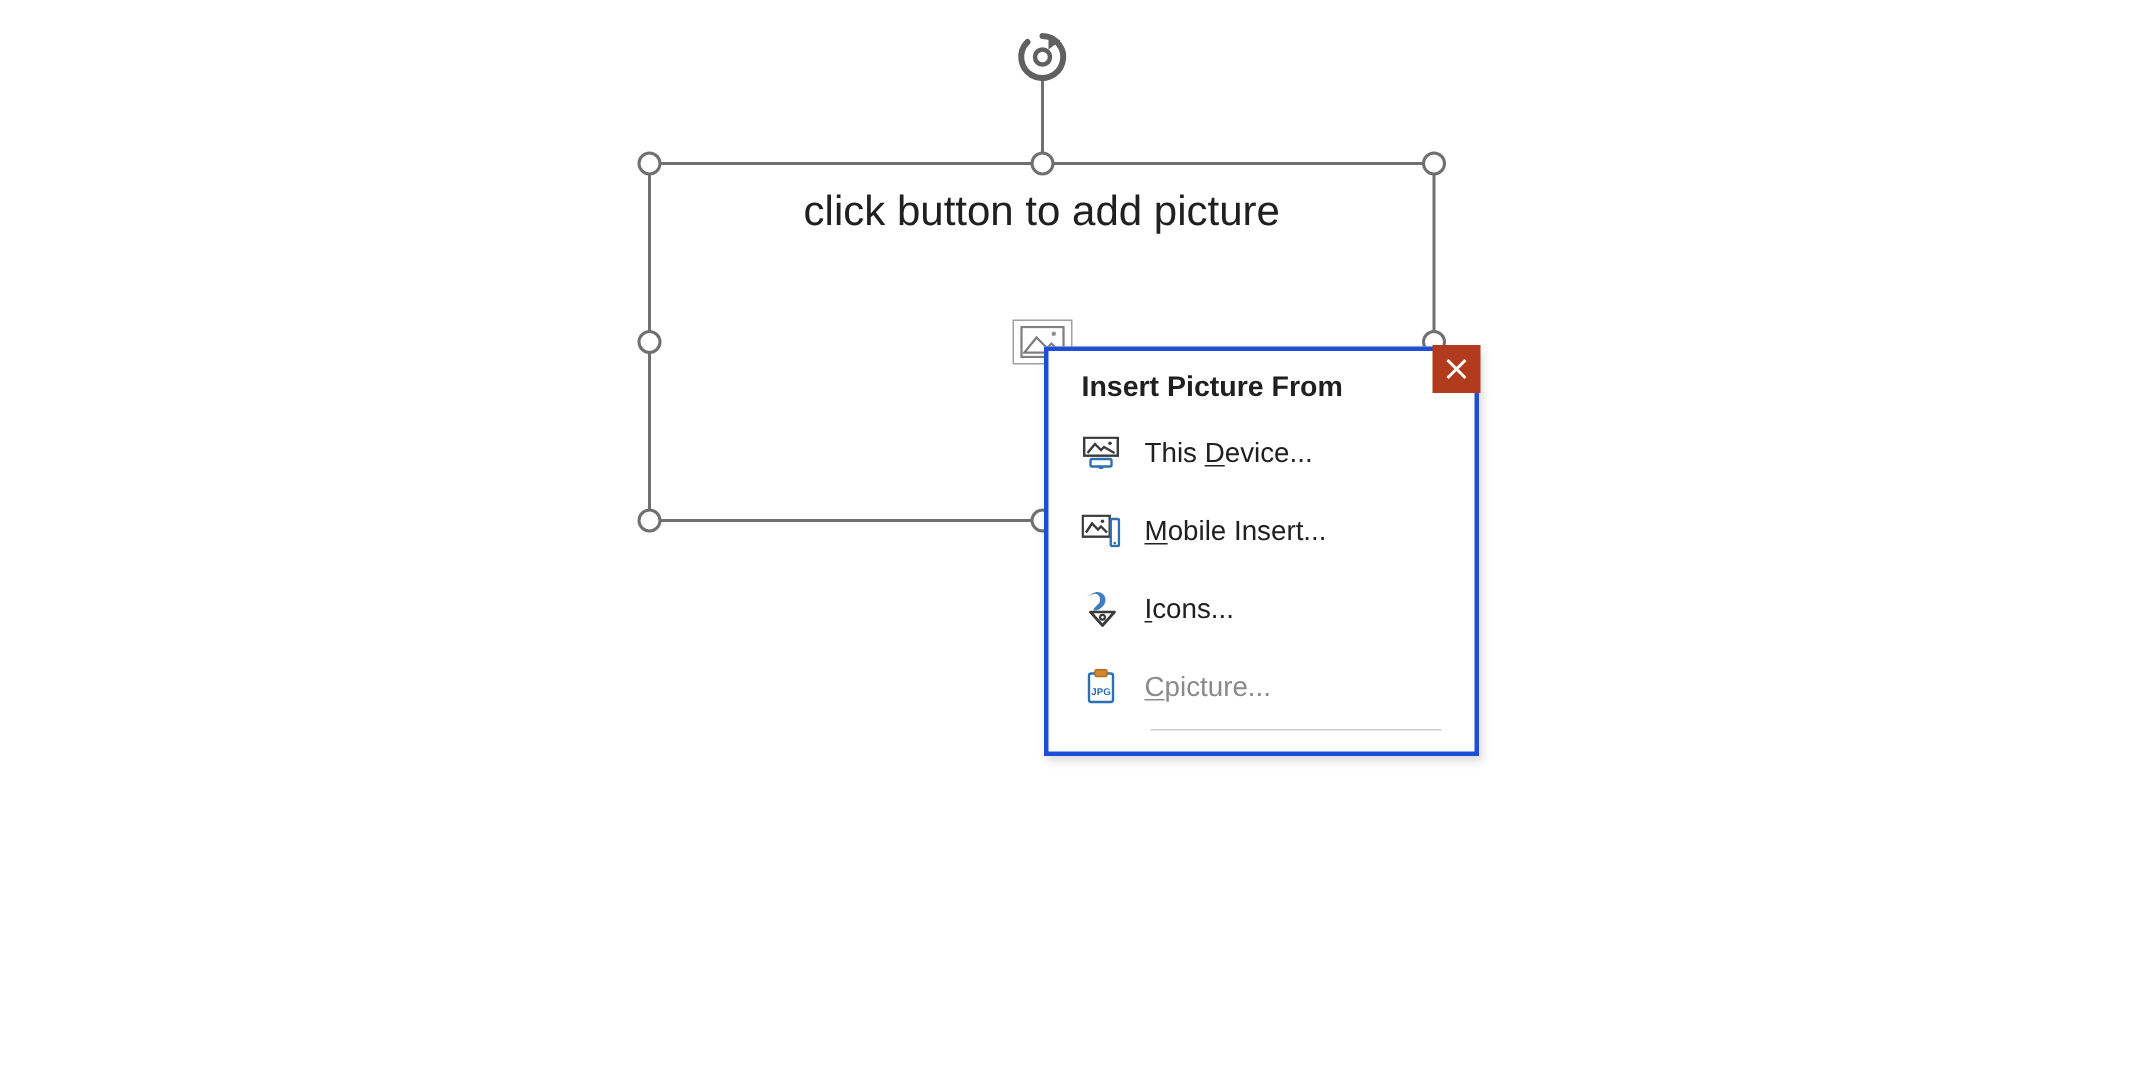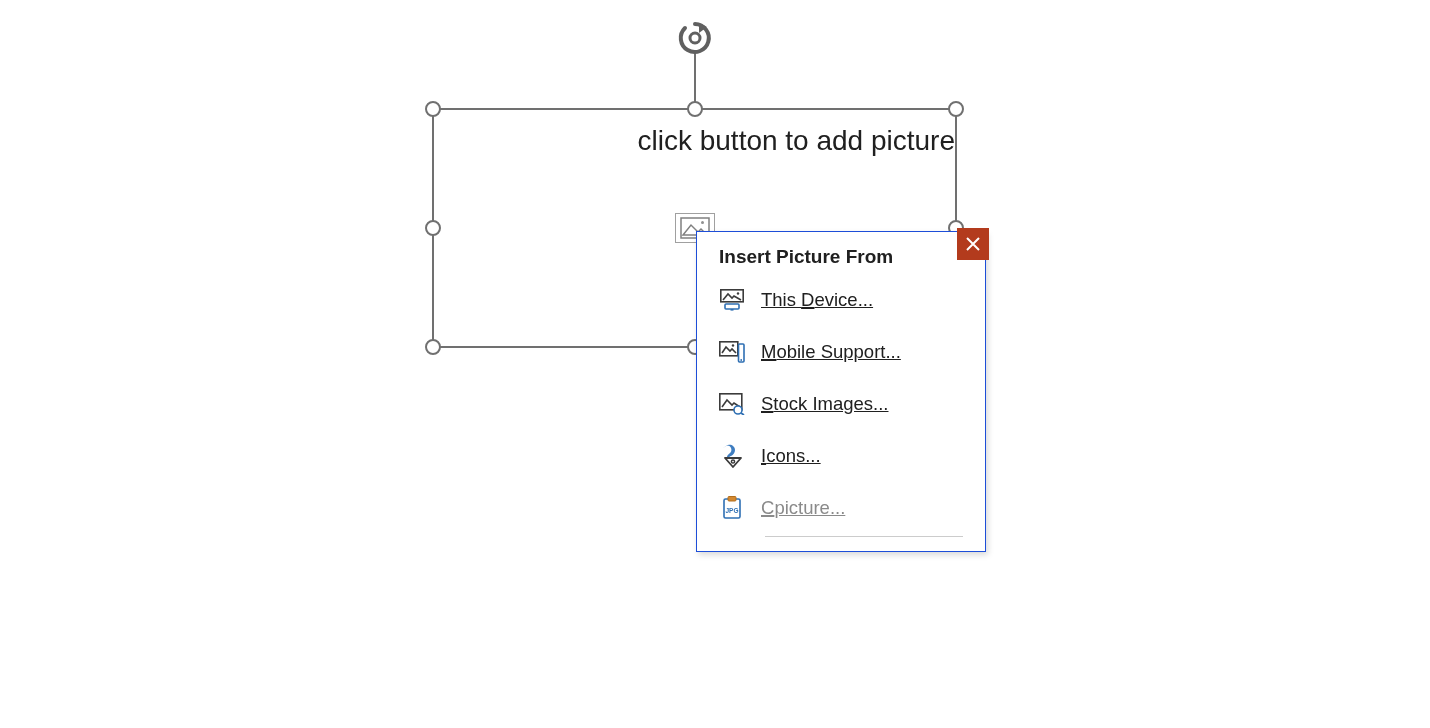--- a/index.html
+++ b/index.html
@@ -61,21 +61,21 @@
       align-items: center;
       justify-content: center;
     }
     .rotate-handle svg { display: block; }
 
     .placeholder-text {
       position: absolute;
       top: 15px;
       left: 0;
       width: 100%;
-      text-align: right;
+      text-align: center;
       font-size: 28px;
       color: #202020;
     }
     .picture-icon-btn {
       position: absolute;
       left: 50%;
       top: 103px;
       transform: translateX(-50%);
       width: 40px;
       height: 30px;
@@ -85,21 +85,21 @@
       align-items: center;
       justify-content: center;
     }
 
     .popup {
       position: absolute;
       left: 696px;
       top: 231px;
       width: 290px;
       background: #ffffff;
-      border: 1px solid #1d4ed8;
+      border: 3px solid #1d4ed8;
       box-shadow: 2px 3px 6px rgba(0,0,0,0.15);
       padding: 14px 0 12px 0;
     }
     .popup-header {
       display: flex;
       justify-content: space-between;
       align-items: center;
       padding: 0 0 6px 22px;
     }
     .popup-title {
@@ -141,21 +141,21 @@
       background: #cccccc;
     }
     .menu-icon-box {
       width: 26px;
       height: 24px;
       display: flex;
       align-items: center;
       justify-content: center;
       flex-shrink: 0;
     }
-    .menu-label { white-space: nowrap; text-decoration: underline; }
+    .menu-label { white-space: nowrap; }
     .ak { text-decoration: underline; text-underline-offset: 2px; }
   </style>
 </head>
 <body>
 
 <div class="placeholder-box">
   <div class="rotate-connector"></div>
   <div class="rotate-handle">
     <svg width="36" height="36" viewBox="0 0 36 36">
       <path d="M18 4 A14 14 0 1 1 8 8" fill="none" stroke="#606060" stroke-width="4" stroke-linecap="round"></path>
@@ -213,37 +213,24 @@
     <span class="menu-icon-box">
       <svg width="26" height="22" viewBox="0 0 26 22">
         <rect x="0.8" y="0.8" width="18" height="14" fill="none" stroke="#3b3b3b" stroke-width="1.6"></rect>
         <circle cx="14" cy="4.5" r="1.2" fill="#3b3b3b"></circle>
         <path d="M3 12 L7 6 L11 10 L13 8 L17 12" fill="none" stroke="#3b3b3b" stroke-width="1.6"></path>
         <rect x="19.5" y="3" width="5.5" height="18" rx="1" fill="#ffffff" stroke="#2e6fb3" stroke-width="1.6"></rect>
         <circle cx="22.2" cy="19" r="0.9" fill="#2e6fb3"></circle>
       </svg>
     </span>
     <span class="menu-label">
-      <span></span><span class="ak">M</span><span>obile Support...</span>
-    </span>
-  </div>
-
-  <div class="menu-item">
-    <span class="menu-icon-box">
-      <svg width="26" height="22" viewBox="0 0 26 22">
-        <rect x="0.8" y="0.8" width="22" height="16" fill="none" stroke="#3b3b3b" stroke-width="1.6"></rect>
-        <path d="M3 14 L8 7 L13 12 L15 10 L21 14" fill="none" stroke="#3b3b3b" stroke-width="1.6"></path>
-        <circle cx="19" cy="17" r="4" fill="#ffffff" stroke="#2e6fb3" stroke-width="1.6"></circle>
-        <line x1="22" y1="20" x2="25" y2="22" stroke="#2e6fb3" stroke-width="1.8"></line>
-      </svg>
-    </span>
-    <span class="menu-label">
-      <span></span><span class="ak">S</span><span>tock Images...</span>
-    </span>
-  </div>
+      <span></span><span class="ak">M</span><span>obile Insert...</span>
+    </span>
+  </div>
+
 
 
   <div class="menu-item">
     <span class="menu-icon-box">
       <svg width="26" height="24" viewBox="0 0 26 24">
         <path d="M4 4 C4 4 10 -1 12 4 C14 9 8 10 8 13 L10 13 C10 13 16 11 16 6 C16 2 12 0 9 1 C6 2 4 4 4 4 Z" fill="#3e7dc0"></path>
         <path d="M6 14 L22 14 L14 23 Z" fill="none" stroke="#3b3b3b" stroke-width="1.8" stroke-linejoin="round"></path>
         <circle cx="14" cy="17.5" r="1.6" fill="none" stroke="#3b3b3b" stroke-width="1.5"></circle>
       </svg>
     </span>

